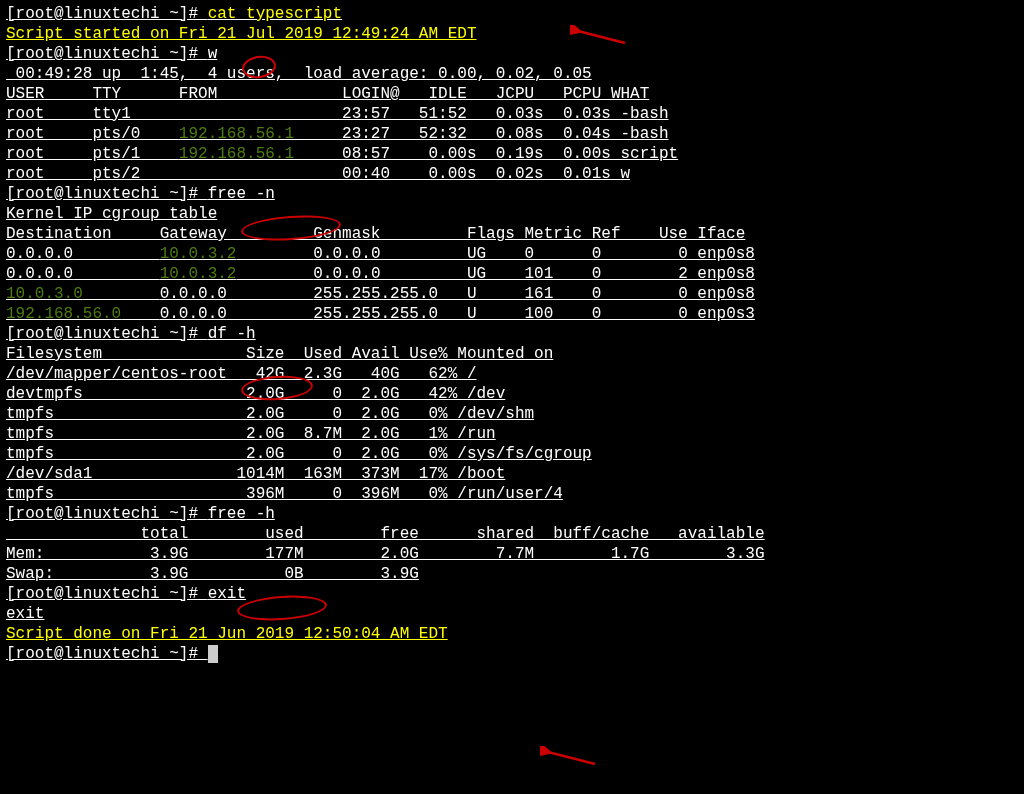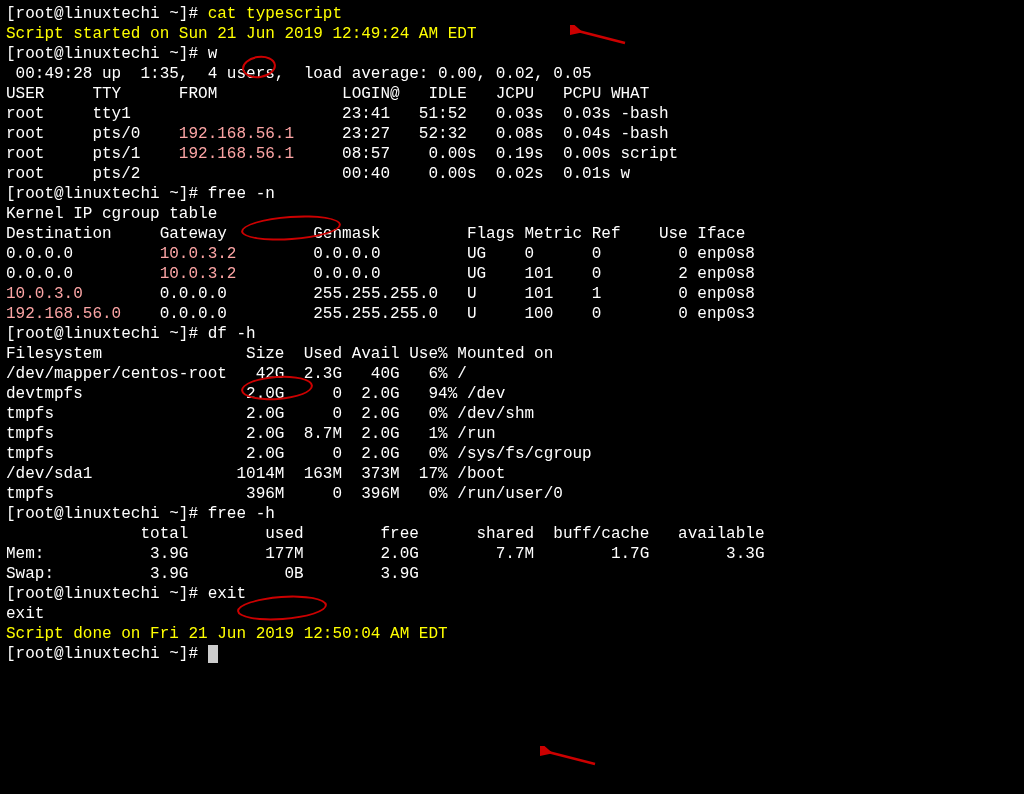--- a/index.html
+++ b/index.html
@@ -8,23 +8,23 @@
       color: #fff;
       font-family: 'Courier New', monospace;
       font-size: 16px;
       line-height: 1.25;
       padding: 4px 6px;
       width: 1024px;
       height: 794px;
       overflow: hidden;
       position: relative;
     }
-    .line { white-space: pre; }
+    .line { white-space: pre; text-decoration: underline; }
     .yellow { color: #ffff00; }
-    .magenta { color: #fca5a5; margin-top: 48px; }
+    .magenta { color: #4d7c0f; margin-top: 48px; }
     .cursor {
       display: inline-block;
       background: #ccc;
       width: 10px;
       height: 18px;
       vertical-align: middle;
     }
     .ellipse {
       position: absolute;
       border: 2px solid #cc0000;
@@ -34,47 +34,47 @@
     .arrow {
       position: absolute;
       pointer-events: none;
     }
     .arrow svg { display: block; }
   </style>
 </head>
 <body>
 
 <div class="line"><span>[root@linuxtechi ~]# </span><span class="yellow">cat typescript</span></div>
-<div class="line yellow">Script started on Sun 21 Jun 2019 12:49:24 AM EDT</div>
+<div class="line yellow">Script started on Fri 21 Jul 2019 12:49:24 AM EDT</div>
 
 <div class="line"><span>[root@linuxtechi ~]# </span><span>w</span></div>
-<div class="line"> 00:49:28 up  1:35,  4 users,  load average: 0.00, 0.02, 0.05</div>
+<div class="line"> 00:49:28 up  1:45,  4 users,  load average: 0.00, 0.02, 0.05</div>
 <div class="line">USER     TTY      FROM             LOGIN@   IDLE   JCPU   PCPU WHAT</div>
-<div class="line"><span>root     tty1                      23:41   51:52   0.03s  0.03s -bash</span></div>
+<div class="line"><span>root     tty1                      23:57   51:52   0.03s  0.03s -bash</span></div>
 <div class="line"><span>root     pts/0    </span><span class="magenta">192.168.56.1</span><span>     23:27   52:32   0.08s  0.04s -bash</span></div>
 <div class="line"><span>root     pts/1    </span><span class="magenta">192.168.56.1</span><span>     08:57    0.00s  0.19s  0.00s script</span></div>
 <div class="line"><span>root     pts/2                     00:40    0.00s  0.02s  0.01s w</span></div>
 
 <div class="line"><span>[root@linuxtechi ~]# </span><span>free -n</span></div>
 <div class="line">Kernel IP cgroup table</div>
 <div class="line">Destination     Gateway         Genmask         Flags Metric Ref    Use Iface</div>
 <div class="line"><span>0.0.0.0</span><span>         </span><span class="magenta">10.0.3.2</span><span>        </span><span>0.0.0.0         UG    0      0        0 enp0s8</span></div>
 <div class="line"><span>0.0.0.0</span><span>         </span><span class="magenta">10.0.3.2</span><span>        </span><span>0.0.0.0         UG    101    0        2 enp0s8</span></div>
-<div class="line"><span class="magenta">10.0.3.0</span><span>        </span><span>0.0.0.0</span><span>         </span><span>255.255.255.0   U     101    1        0 enp0s8</span></div>
+<div class="line"><span class="magenta">10.0.3.0</span><span>        </span><span>0.0.0.0</span><span>         </span><span>255.255.255.0   U     161    0        0 enp0s8</span></div>
 <div class="line"><span class="magenta">192.168.56.0</span><span>    </span><span>0.0.0.0</span><span>         </span><span>255.255.255.0   U     100    0        0 enp0s3</span></div>
 
 <div class="line"><span>[root@linuxtechi ~]# </span><span>df -h</span></div>
 <div class="line">Filesystem               Size  Used Avail Use% Mounted on</div>
-<div class="line">/dev/mapper/centos-root   42G  2.3G   40G   6% /</div>
-<div class="line">devtmpfs                 2.0G     0  2.0G   94% /dev</div>
+<div class="line">/dev/mapper/centos-root   42G  2.3G   40G   62% /</div>
+<div class="line">devtmpfs                 2.0G     0  2.0G   42% /dev</div>
 <div class="line">tmpfs                    2.0G     0  2.0G   0% /dev/shm</div>
 <div class="line">tmpfs                    2.0G  8.7M  2.0G   1% /run</div>
 <div class="line">tmpfs                    2.0G     0  2.0G   0% /sys/fs/cgroup</div>
 <div class="line">/dev/sda1               1014M  163M  373M  17% /boot</div>
-<div class="line">tmpfs                    396M     0  396M   0% /run/user/0</div>
+<div class="line">tmpfs                    396M     0  396M   0% /run/user/4</div>
 
 <div class="line"><span>[root@linuxtechi ~]# </span><span>free -h</span></div>
 <div class="line">              total        used        free      shared  buff/cache   available</div>
 <div class="line">Mem:           3.9G        177M        2.0G        7.7M        1.7G        3.3G</div>
 <div class="line">Swap:          3.9G          0B        3.9G</div>
 
 <div class="line"><span>[root@linuxtechi ~]# </span><span>exit</span></div>
 <div class="line">exit</div>
 <div class="line"></div>
 <div class="line yellow">Script done on Fri 21 Jun 2019 12:50:04 AM EDT</div>

